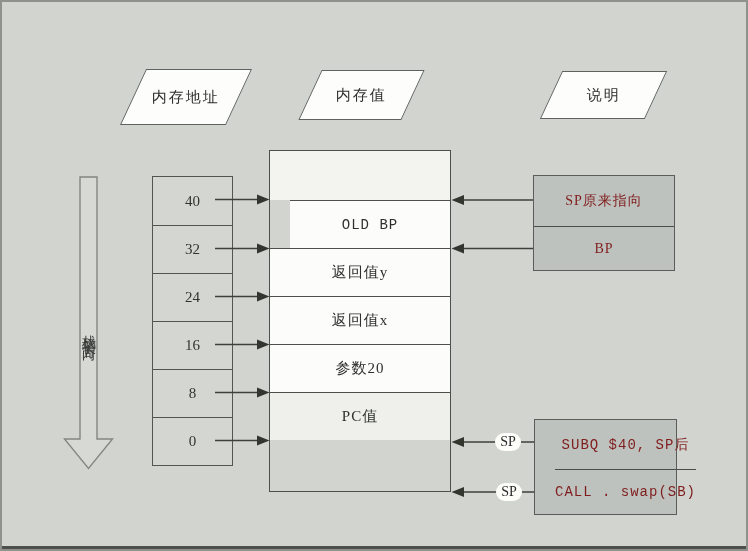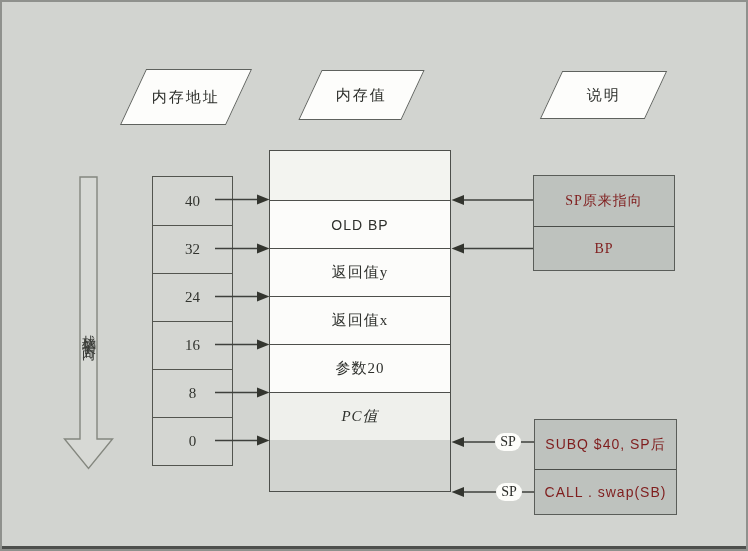--- a/index.html
+++ b/index.html
@@ -60,22 +60,22 @@
     display:grid;
     grid-template-rows:49px 48px 48px 48px 48px 48px 1fr;
   }
   .stack-row{
     display:flex;align-items:center;justify-content:center;
     font-size:15px;letter-spacing:1px;
     background:var(--row-white,#fcfcfa);
     border-top:1px solid #4d4f4b;
   }
   .stack-row:first-child{border-top:none;background:#f3f4f0;}
-  .stack-row.shaded{background:var(--row-shaded,#eff0ec);font-style:italic;}
-  .mono{font-family:Liberation Sans, sans-serif;font-size:14px;}
+  .stack-row.shaded{background:var(--row-shaded,#eff0ec);}
+  .mono{font-family:Liberation Mono, monospace;font-size:14px;margin-left:20px;}
   
   .note-box{
     position:absolute;
     background:var(--note-box,#bec2be);
     border:1px solid #5a5d59;
     box-sizing:border-box;
     display:grid;
   }
   .note-box.upper{left:531px;top:173px;width:142px;height:96px;grid-template-rows:50px 1fr;}
   .note-box.lower{left:532px;top:417px;width:143px;height:96px;grid-template-rows:49px 1fr;}

